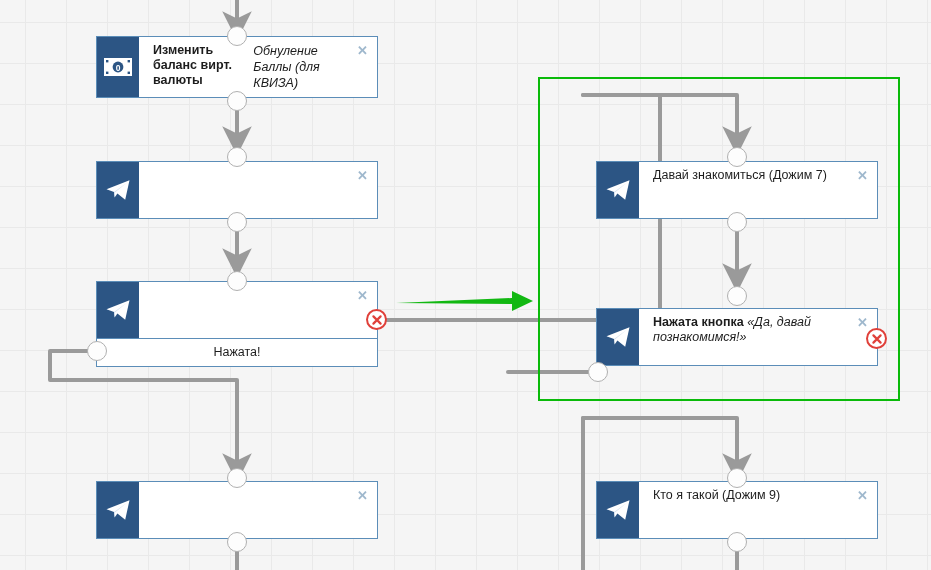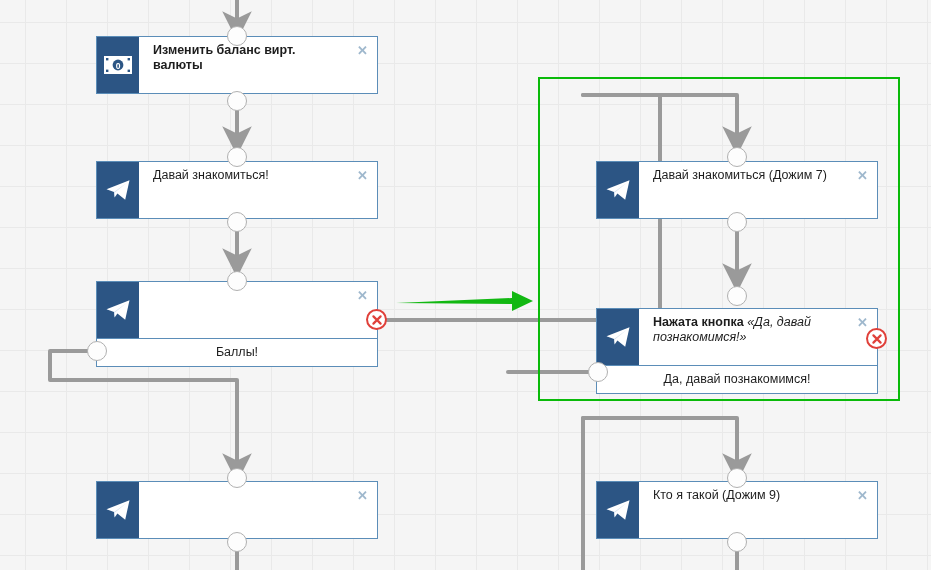--- a/index.html
+++ b/index.html
@@ -141,55 +141,53 @@
         <circle cx="15" cy="10" r="5.4" fill="#2c5584"></circle>
         <text x="15" y="13.6" font-size="8.5" font-family="Liberation Sans, sans-serif" fill="#ffffff" text-anchor="middle" font-weight="bold">0</text>
         <rect x="3" y="3" width="2.4" height="2.4" fill="#2c5584"></rect>
         <rect x="24.6" y="3" width="2.4" height="2.4" fill="#2c5584"></rect>
         <rect x="3" y="14.6" width="2.4" height="2.4" fill="#2c5584"></rect>
         <rect x="24.6" y="14.6" width="2.4" height="2.4" fill="#2c5584"></rect>
       </svg>
     </div>
     <div class="node-texts">
       <div class="title">Изменить баланс вирт. валюты</div>
+      <div class="subtitle">Обнуление Баллы (для КВИЗА)</div>
     </div>
     <div class="close-x">✕</div>
   </div>
 </div>
 <div class="port" style="left:227px;top:26px;"></div>
 <div class="port" style="left:227px;top:91px;"></div>
 
 <div class="node" style="left:96px;top:161px;width:282px;">
   <div class="head">
     <div class="icon-box">
       <svg width="26" height="24" viewBox="0 0 26 24">
         <path d="M1.5,11.2 L24.5,2.2 L20.2,21.8 L12.4,15.6 L9.6,19.4 L9.0,14.1 Z" fill="#ffffff"></path>
         <path d="M9.6,19.4 L9.0,14.1 L22.2,4.6 L9.9,14.6 Z" fill="#d6e2ee"></path>
       </svg>
     </div>
-    <div class="node-texts">
-      <div class="plain-title">Давай знакомиться!</div>
-    </div>
     <div class="close-x">✕</div>
   </div>
 </div>
 <div class="port" style="left:227px;top:147px;"></div>
 <div class="port" style="left:227px;top:212px;"></div>
 
 <div class="node" style="left:96px;top:281px;width:282px;">
   <div class="head">
     <div class="icon-box">
       <svg width="26" height="24" viewBox="0 0 26 24">
         <path d="M1.5,11.2 L24.5,2.2 L20.2,21.8 L12.4,15.6 L9.6,19.4 L9.0,14.1 Z" fill="#ffffff"></path>
         <path d="M9.6,19.4 L9.0,14.1 L22.2,4.6 L9.9,14.6 Z" fill="#d6e2ee"></path>
       </svg>
     </div>
     <div class="close-x">✕</div>
   </div>
-  <div class="answer-row">Баллы!</div>
+  <div class="answer-row">Нажата!</div>
 </div>
 <div class="port" style="left:227px;top:271px;"></div>
 <div class="port" style="left:87px;top:341px;"></div>
 <div class="err-badge" style="left:366px;top:309px;">
   <svg width="12" height="12" viewBox="0 0 12 12">
     <path d="M2.4,2.4 L9.6,9.6 M9.6,2.4 L2.4,9.6" stroke="#e0403a" stroke-width="2.2" stroke-linecap="round"></path>
   </svg>
 </div>
 
 <div class="node" style="left:96px;top:481px;width:282px;">
@@ -231,21 +229,20 @@
         <path d="M9.6,19.4 L9.0,14.1 L22.2,4.6 L9.9,14.6 Z" fill="#d6e2ee"></path>
       </svg>
     </div>
     <div class="node-texts">
       <div class="title">
         <span>Нажата кнопка </span><span class="arg">«Да, давай познакомимся!»</span>
       </div>
     </div>
     <div class="close-x">✕</div>
   </div>
-  <div class="answer-row">Да, давай познакомимся!</div>
 </div>
 <div class="port" style="left:727px;top:286px;"></div>
 <div class="port" style="left:588px;top:362px;"></div>
 <div class="err-badge" style="left:866px;top:328px;">
   <svg width="12" height="12" viewBox="0 0 12 12">
     <path d="M2.4,2.4 L9.6,9.6 M9.6,2.4 L2.4,9.6" stroke="#e0403a" stroke-width="2.2" stroke-linecap="round"></path>
   </svg>
 </div>
 
 <div class="node" style="left:596px;top:481px;width:282px;">

